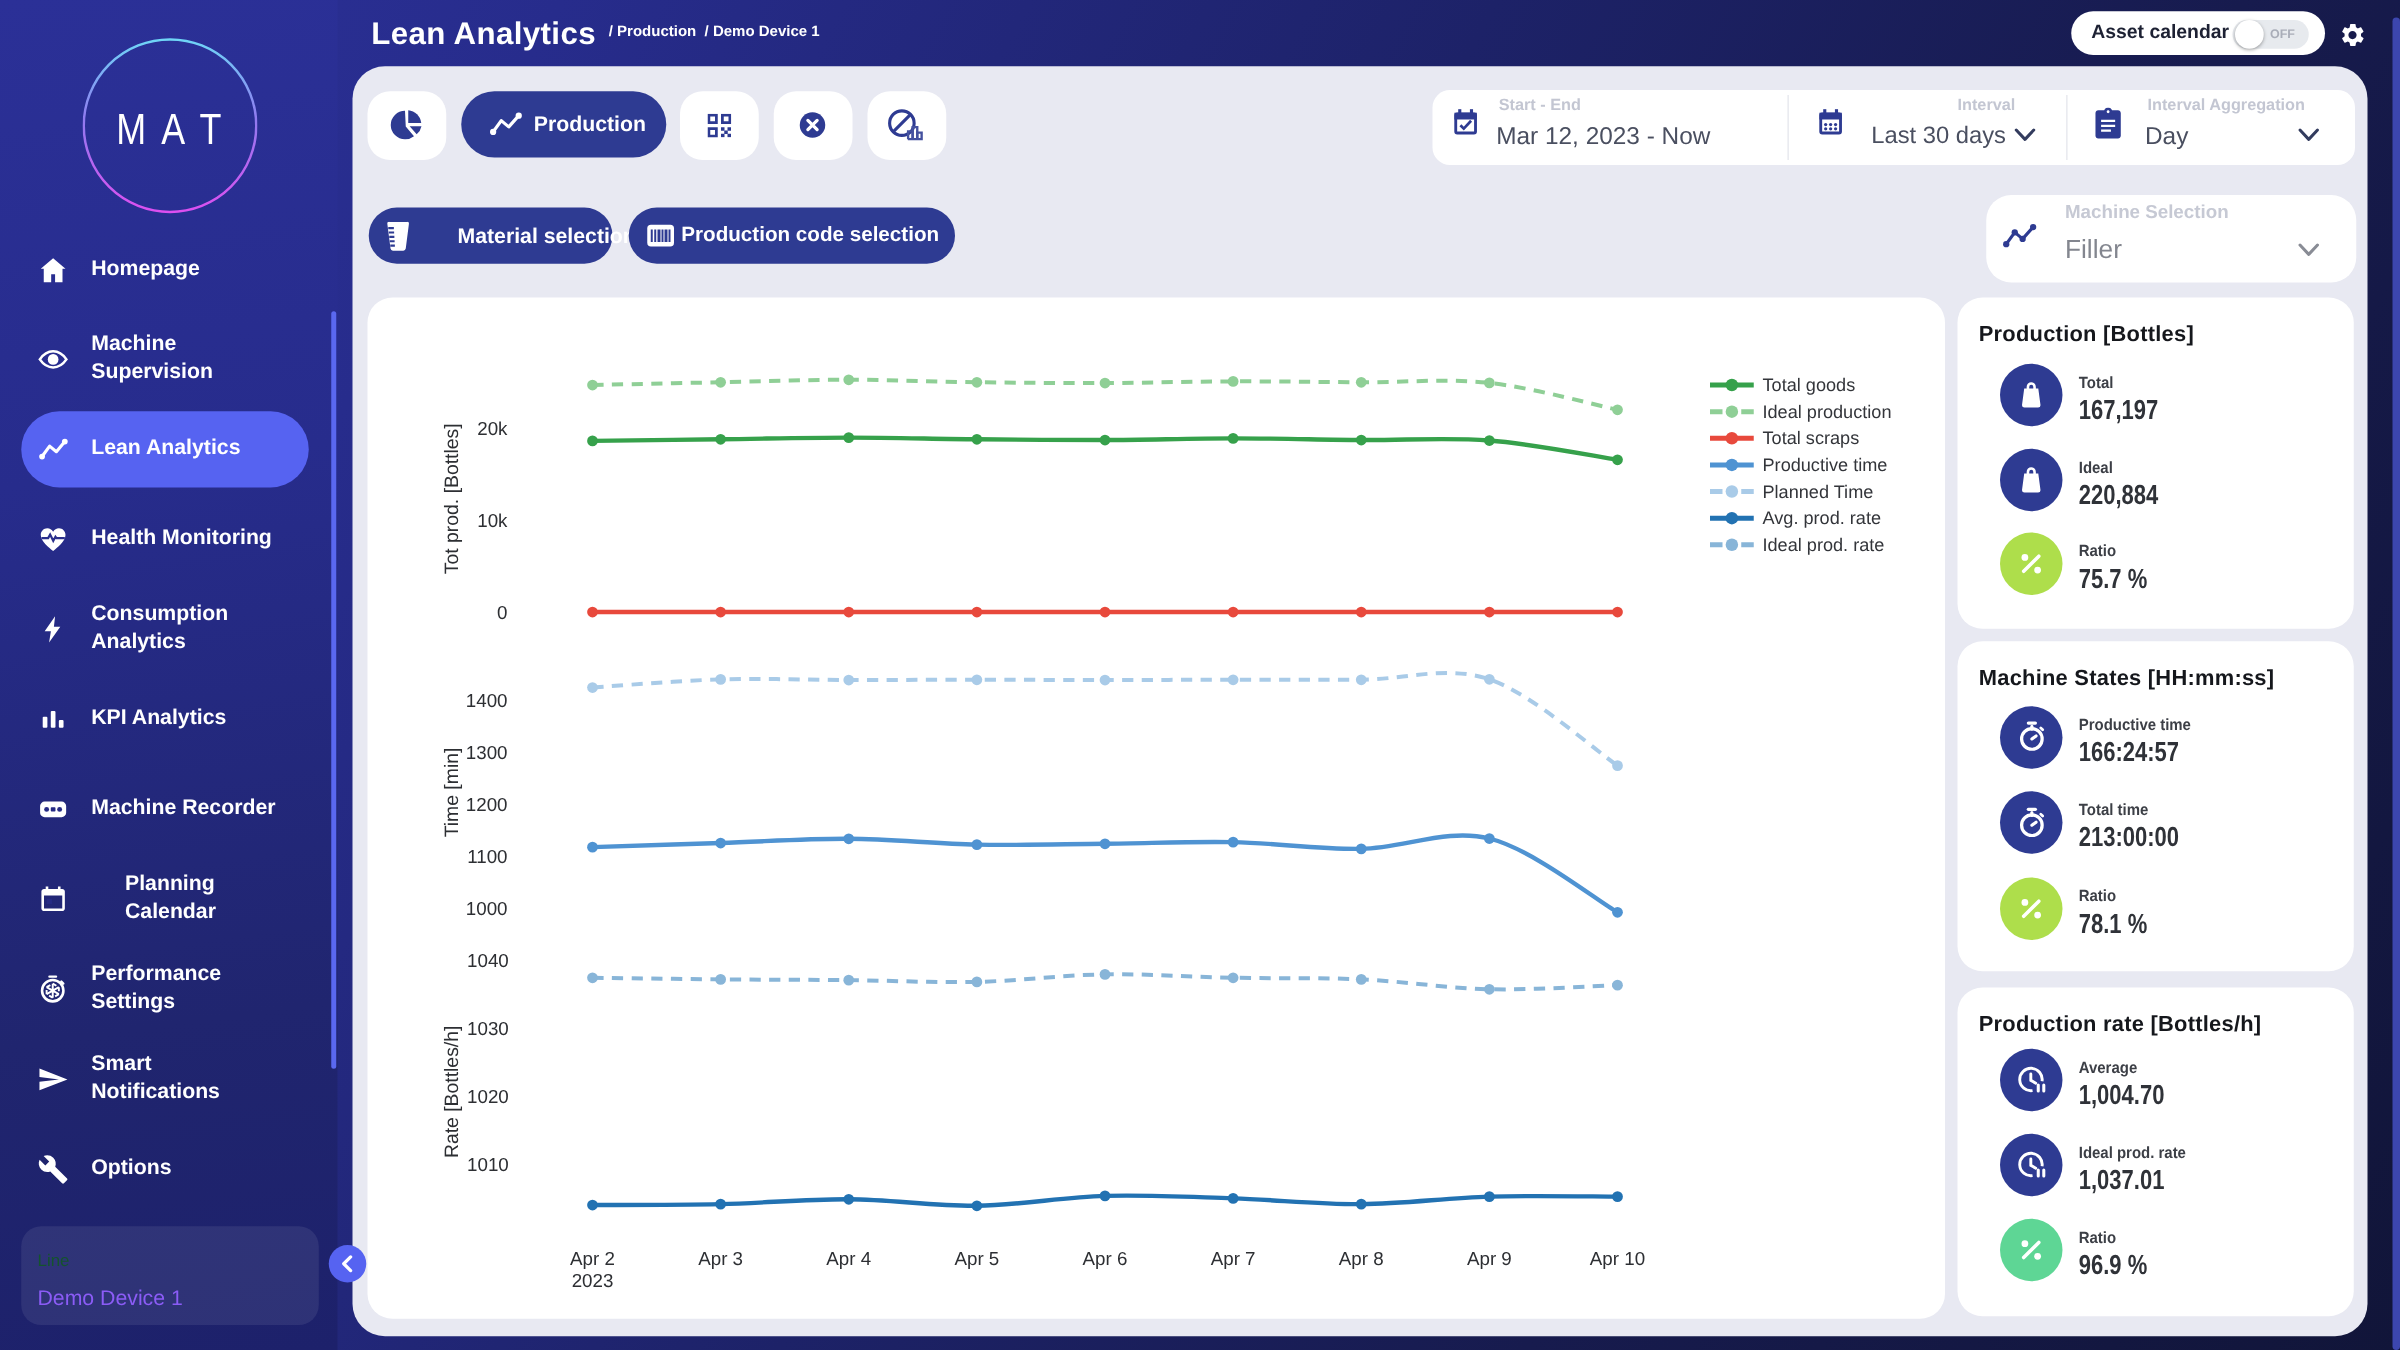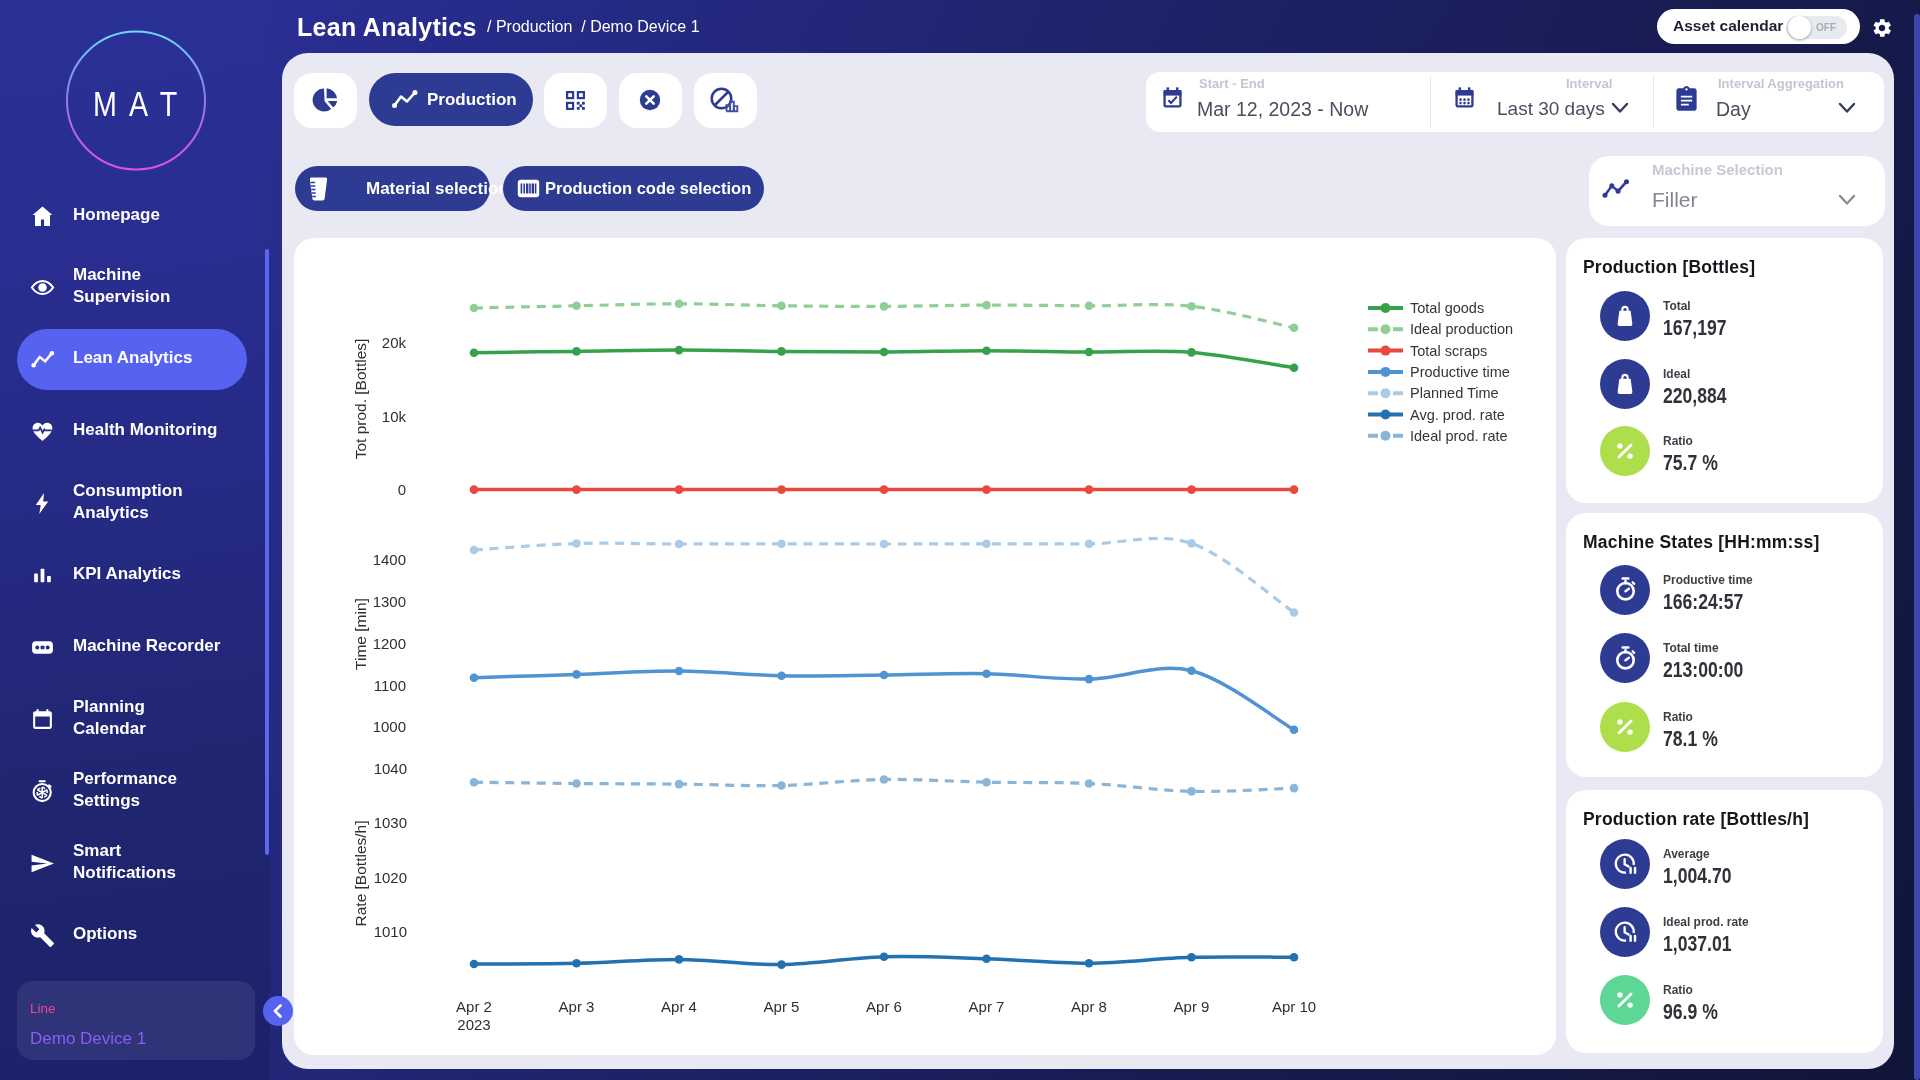--- a/index.html
+++ b/index.html
@@ -17,21 +17,21 @@
 .lbl { color:#c3c6d2; font-weight:bold; }
 .val { color:#4a4f60; }
 .kpi-title { position:absolute; left:17px; font-size:17.5px; font-weight:bold; color:#15171c; letter-spacing:0.2px; }
 .kpi-lbl { position:absolute; left:97px; font-size:13px; font-weight:bold; color:#3c3f46; white-space:nowrap; transform:scaleX(0.92); transform-origin:left center; }
 .kpi-val { position:absolute; left:97px; font-size:22px; font-weight:bold; color:#2f3238; white-space:nowrap; transform:scaleX(0.8); transform-origin:left center; }
 </style>
 </head>
 <body>
 
 <div class="abs white" style="left:297px; top:13px; font-size:25px; font-weight:bold; letter-spacing:0.3px;">Lean Analytics</div>
-<div class="abs white" style="left:487px; top:18px; font-size:16px; font-weight:normal;">/ Production&nbsp; / Demo Device 1</div>
+<div class="abs white" style="left:487px; top:18px; font-size:12px; font-weight:bold;">/ Production&nbsp; / Demo Device 1</div>
 
 <div class="abs" style="left:1657px; top:9px; width:203px; height:35px; background:#fff; border-radius:17.5px;"></div>
 <div class="abs" style="left:1673px; top:17px; font-size:15.5px; font-weight:bold; color:#1d2133;">Asset calendar</div>
 <div class="abs" style="left:1786px; top:15.5px; width:61px; height:23px; background:#e7eaee; border-radius:11.5px;"></div>
 <div class="abs" style="left:1788px; top:15.5px; width:23px; height:23px; background:#fff; border-radius:50%; box-shadow:0 1px 3px rgba(0,0,0,0.35);"></div>
 <div class="abs" style="left:1816px; top:22px; font-size:10px; font-weight:bold; color:#a9adb8;">OFF</div>
 
 <svg class="abs" style="left:1871px; top:17px;" width="22" height="22" viewBox="0 0 24 24">
 <path fill="#fff" d="M19.4 13c.04-.32.06-.66.06-1s-.02-.68-.07-1l2.03-1.58c.18-.14.23-.41.11-.61l-1.92-3.32c-.12-.21-.37-.29-.59-.21l-2.39.96c-.5-.38-1.03-.7-1.62-.94L14.7 2.81c-.04-.24-.24-.41-.48-.41h-3.84c-.24 0-.43.17-.47.41l-.36 2.54c-.59.24-1.13.57-1.62.94l-2.39-.96c-.22-.09-.47 0-.59.21L3.03 8.86c-.12.21-.08.47.11.61L5.17 11c-.05.32-.08.67-.08 1s.03.68.07 1l-2.03 1.58c-.18.14-.23.41-.11.61l1.92 3.32c.12.21.37.29.59.21l2.39-.96c.5.38 1.03.7 1.62.94l.36 2.54c.05.24.24.41.48.41h3.84c.24 0 .44-.17.47-.41l.36-2.54c.59-.24 1.13-.56 1.62-.94l2.39.96c.22.08.47 0 .59-.21l1.92-3.32c.12-.21.07-.47-.11-.61L19.4 13zM12 15.6c-1.98 0-3.6-1.62-3.6-3.6s1.62-3.6 3.6-3.6 3.6 1.62 3.6 3.6-1.62 3.6-3.6 3.6z"></path>
 </svg>
@@ -452,21 +452,21 @@
 <div class="menu-item" style="top:635.0px;">
     <span class="mi-label" style="line-height:22px;">Machine Recorder</span>
   </div>
 <svg class="abs" style="left:29.5px; top:707.0px;" width="25" height="25" viewBox="0 0 24 24">
     <path fill="#fff" d="M19 4h-1.3V2.2h-2V4H8.3V2.2h-2V4H5c-1.1 0-2 .9-2 2v13c0 1.1.9 2 2 2h14c1.1 0 2-.9 2-2V6c0-1.1-.9-2-2-2zm0 15H5V9h14v10z"></path>
     <rect x="7" y="11.5" width="4" height="4" fill="#262b85"></rect>
     <rect x="7" y="11.5" width="4" height="4" fill="#fff" opacity="0"></rect>
     <rect x="7.2" y="11.7" width="3.8" height="3.8" fill="#262b85"></rect>
   </svg>
 <div class="menu-item" style="top:696.0px;">
-    <span class="mi-label" style="line-height:22px;">Planning<br>Calendar</span>
+    <span class="mi-label" style="line-height:22px;margin-left:27px;">Planning<br>Calendar</span>
   </div>
 <svg class="abs" style="left:29.5px; top:779.0px;" width="25" height="25" viewBox="0 0 24 24">
     <circle cx="11.7" cy="13" r="8.2" fill="none" stroke="#fff" stroke-width="2"></circle>
 <path stroke="#fff" stroke-width="1.9" stroke-linecap="round" d="M9.2 2.2 h5 M18.3 6 l1.5 1.5"></path>
 <g stroke="#fff" stroke-width="1.5" fill="none">
       <path d="M11.7 13 L11.7 7.6 M11.7 13 L16.4 10.3 M11.7 13 L16.4 15.7 M11.7 13 L11.7 18.4 M11.7 13 L7 15.7 M11.7 13 L7 10.3"></path>
       <path d="M11.7 7.6 L14.5 9.2 M16.4 10.3 L16.4 13.5 M16.4 15.7 L13.5 17.4 M11.7 18.4 L8.9 16.8 M7 15.7 L7 12.5 M7 10.3 L9.9 8.7"></path>
     </g>
   </svg>
 <div class="menu-item" style="top:768.0px;">
@@ -478,20 +478,20 @@
 <div class="menu-item" style="top:840.0px;">
     <span class="mi-label" style="line-height:22px;">Smart<br>Notifications</span>
   </div>
 <svg class="abs" style="left:29.5px; top:923.0px;" width="25" height="25" viewBox="0 0 24 24">
     <path fill="#fff" d="M22.7 19l-9.1-9.1c.9-2.3.4-5-1.5-6.9-2-2-5-2.4-7.4-1.3L9 6 6 9 1.6 4.7C.4 7.1.9 10.1 2.9 12.1c1.9 1.9 4.6 2.4 6.9 1.5l9.1 9.1c.4.4 1 .4 1.4 0l2.3-2.3c.5-.4.5-1.1.1-1.4z"></path>
   </svg>
 <div class="menu-item" style="top:923.0px;">
     <span class="mi-label" style="line-height:22px;">Options</span>
   </div>
 <div class="abs" style="left:17px; top:981px; width:238px; height:79px; background:rgba(255,255,255,0.08); border-radius:16px;"></div>
-<div class="abs" style="left:30px; top:1001px; font-size:13.5px; color:#ec4899;">Line</div>
+<div class="abs" style="left:30px; top:1001px; font-size:13.5px; color:#14532d;">Line</div>
 <div class="abs" style="left:30px; top:1029px; font-size:17px; color:#8b5cf6;">Demo Device 1</div>
 <div class="abs" style="left:262.5px; top:995.5px; width:30px; height:30px; background:#5663f1; border-radius:50%; z-index:5;"></div>
 <svg class="abs" style="left:262.5px; top:995.5px; z-index:6;" width="30" height="30" viewBox="0 0 30 30">
     <path fill="none" stroke="#fff" stroke-width="2.6" stroke-linecap="round" stroke-linejoin="round" d="M17.5 9.5 L12 15 L17.5 20.5"></path>
   </svg>
 
 <div class="abs" style="left:1914px; top:14px; width:6px; height:1066px; background:#3c46ae; border-radius:3px;"></div>
 
 </body></html>

